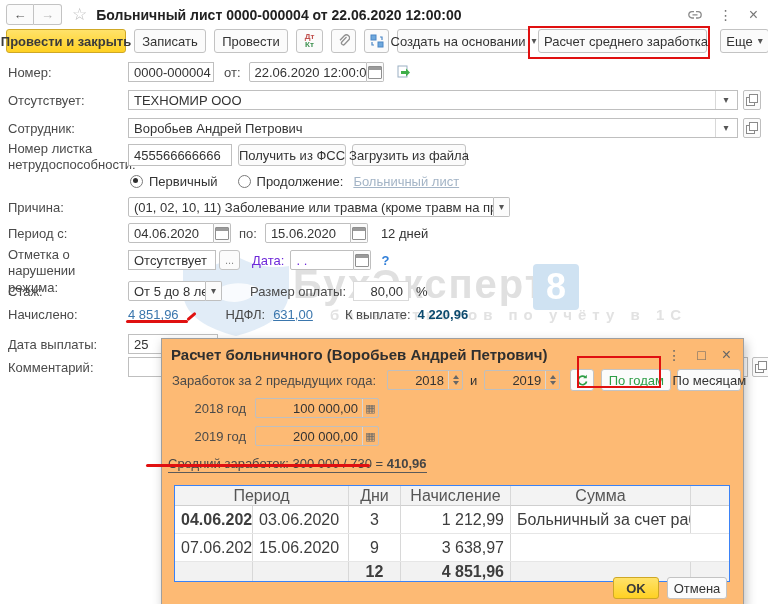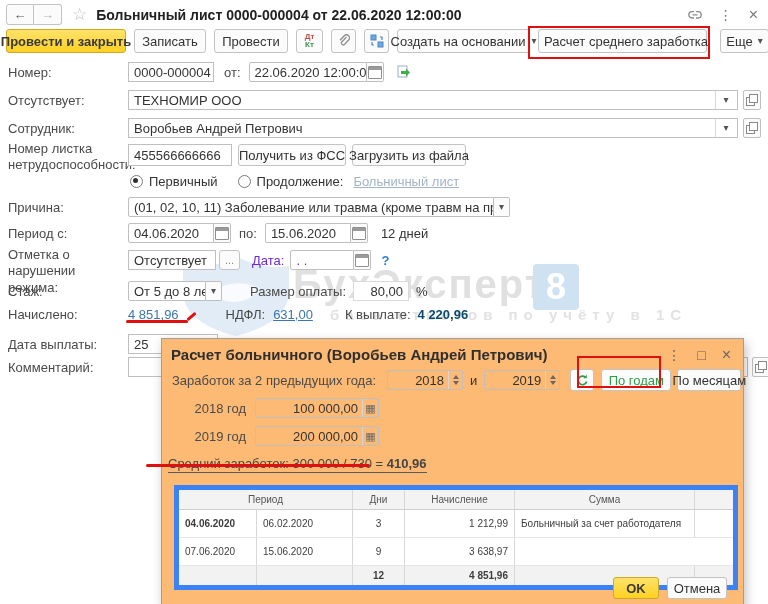--- a/index.html
+++ b/index.html
@@ -43,21 +43,21 @@
   .spin{box-sizing:border-box;width:76px;height:20px;border:1px solid #bfbfbf;border-radius:2px;display:flex;align-items:center;}
   .spin .v{flex:1;text-align:right;padding-right:4px;}
   .spin .arrows{width:13px;align-self:stretch;border-left:1px solid #d6d6d6;display:flex;flex-direction:column;align-items:center;justify-content:center;gap:2px;}
   .tri-up{width:0;height:0;border-left:3px solid transparent;border-right:3px solid transparent;border-bottom:4px solid #666;}
   .tri-dn{width:0;height:0;border-left:3px solid transparent;border-right:3px solid transparent;border-top:4px solid #666;}
   .money{box-sizing:border-box;width:124px;height:20px;border:1px solid #bfbfbf;border-radius:2px;display:flex;align-items:center;}
   .money .v{flex:1;text-align:right;padding-right:4px;}
   .money .ci{width:15px;align-self:stretch;border-left:1px solid #d6d6d6;display:flex;align-items:center;justify-content:center;}
   .avg-link{color:#454545;border-bottom:1px solid #5a5a5a;padding-bottom:1px;white-space:nowrap;}
   
-  .tbl{position:absolute;left:12px;top:146px;width:554px;border:5px solid #3b82f6;font-size:10px;color:#3d3d3d;}
+  .tbl{position:absolute;left:12px;top:146px;width:554px;border:1px solid #3b82f6;font-size:16px;color:#3d3d3d;}
   .trow{display:grid;grid-template-columns:78px 96px 52px 110px 180px 1fr;align-items:center;}
   .trow>div{align-self:stretch;display:flex;align-items:center;border-right:1px solid #d8d8d8;padding:0 6px;
             white-space:nowrap;overflow:hidden;box-sizing:border-box;}
   .trow>div:last-child{border-right:none;}
   .thead{height:20px;background:#f3f3f3;color:#555;}
   .thead>div{justify-content:center;border-bottom:1px solid #cfcfcf;}
   .tdata{height:27px;border-bottom:1px solid #e6e6e6;background:#fff;}
   .tfoot{height:19px;background:#f2f2f2;}
   .c-center{justify-content:center;}
   .c-right{justify-content:flex-end;}
@@ -373,21 +373,21 @@
     <div class="tbl">
       <div class="trow thead">
         <div style="grid-column:span 2;">Период</div>
         <div>Дни</div>
         <div>Начисление</div>
         <div>Сумма</div>
         <div></div>
       </div>
       <div class="trow tdata">
         <div style="font-weight:bold;">04.06.2020</div>
-        <div>06.02.2020</div>
+        <div>03.06.2020</div>
         <div class="c-center">3</div>
         <div class="c-right">1 212,99</div>
         <div>Больничный за счет работодателя</div>
         <div></div>
       </div>
       <div class="trow tdata">
         <div>07.06.2020</div>
         <div>15.06.2020</div>
         <div class="c-center">9</div>
         <div class="c-right">3 638,97</div>

